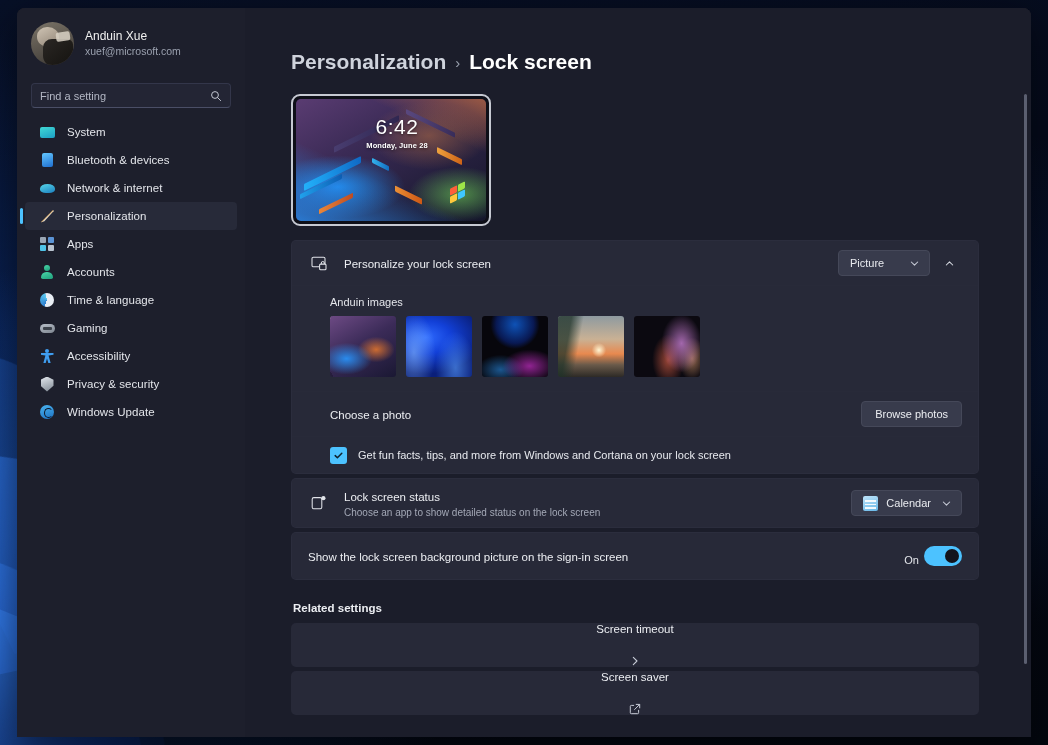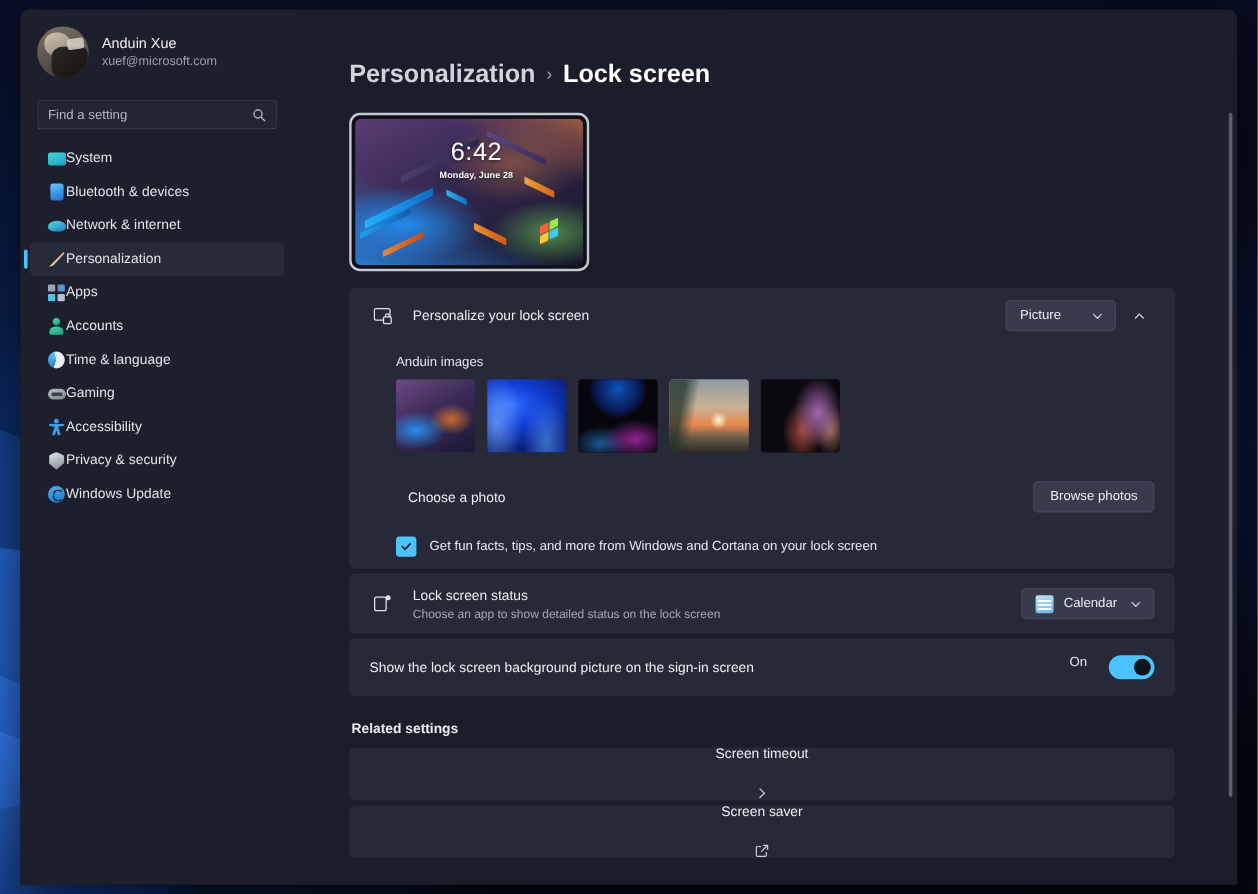--- a/index.html
+++ b/index.html
@@ -198,21 +198,21 @@
   .search-wrap input::placeholder { color: #b3b7c4; }
   .search-icon { color: #c2c6d2; display: flex; }
 
   .nav { margin-top: 4px; }
   .nav-item {
     height: 28px;
     margin: 0 8px 0 8px;
     padding-left: 14px;
     display: flex;
     align-items: center;
-    gap: 0;
+    gap: 12px;
     border-radius: 4px;
     position: relative;
   }
   .nav-item.selected { background: #272a39; }
   .nav-item.selected::before {
     content: "";
     position: absolute;
     left: -5px; top: 6px;
     width: 3px; height: 16px;
     background: #4cc2ff;
@@ -482,21 +482,21 @@
     width: 17px; height: 17px;
     border-radius: 3px;
     background: #4cc2ff;
     display: flex; align-items: center; justify-content: center;
     flex: 0 0 17px;
   }
   .checkbox svg { display:block; }
   .check-label { font-size: 11px; color: #e7e9ee; }
 
   
-  .toggle-wrap { display:flex; align-items:flex-start; gap: 18px; }
+  .toggle-wrap { display:flex; align-items:flex-end; gap: 5px; }
   .toggle-state { font-size: 11px; color: #e3e5ea; }
   .toggle {
     width: 38px; height: 20px;
     border-radius: 10px;
     background: #4cc2ff;
     position: relative;
   }
   .toggle .knob {
     position: absolute;
     right: 3px; top: 3px;
@@ -749,21 +749,21 @@
                 <div class="thumb th1"></div>
                 <div class="thumb th2"></div>
                 <div class="thumb th3"></div>
                 <div class="thumb th4"></div>
                 <div class="thumb th5"></div>
               </div>
             </div>
 
             <div class="sub-sep"></div>
 
-            <div class="row" style="padding-left:48px;justify-content:space-between;">
+            <div class="row" style="padding-left:38px;justify-content:space-between;">
               <span class="row-main">
                 <span class="row-title">Choose a photo</span>
               </span>
               <button class="btn">Browse photos</button>
             </div>
 
             <div class="sub-sep"></div>
 
             <div class="check-row">
               <span class="checkbox">

